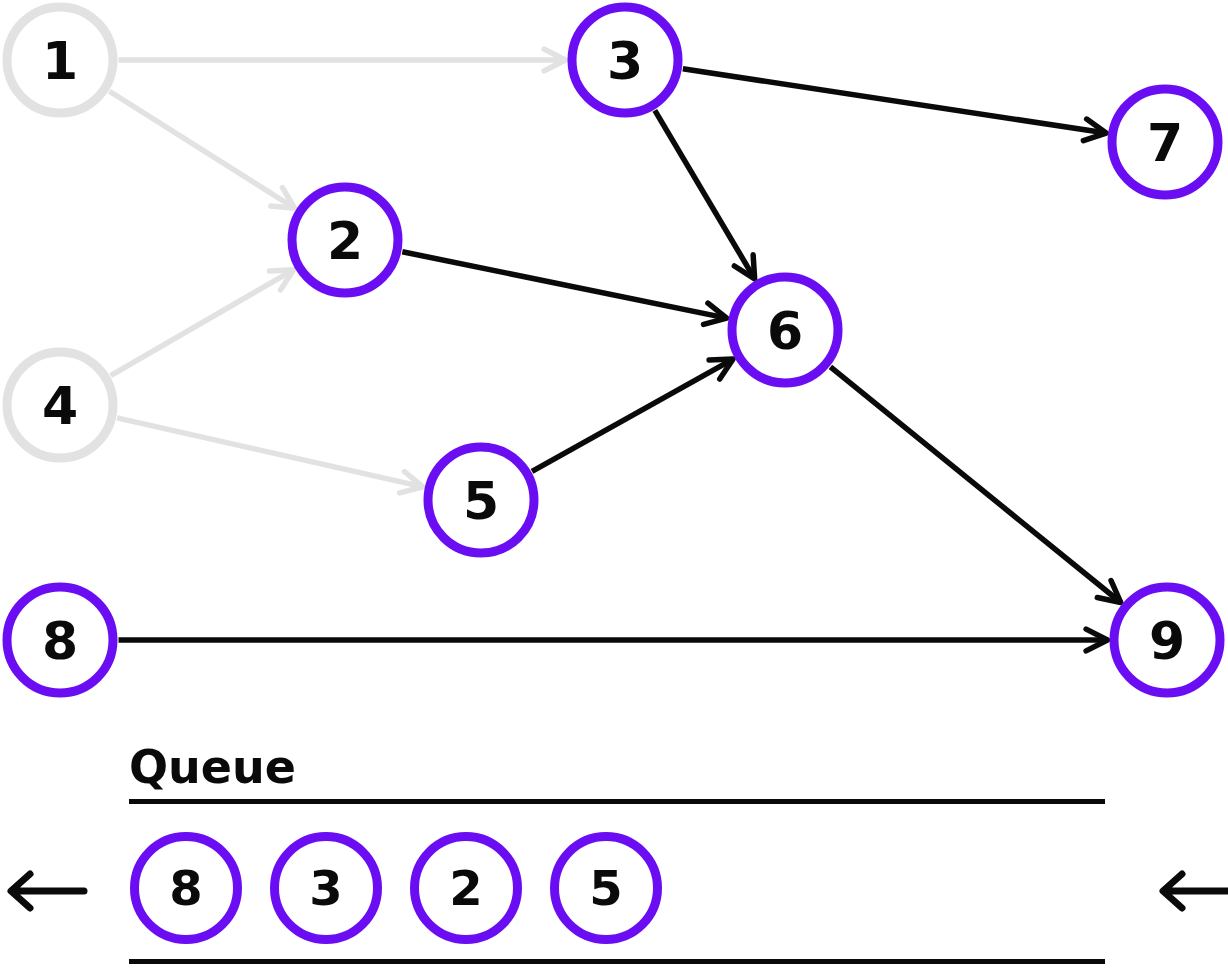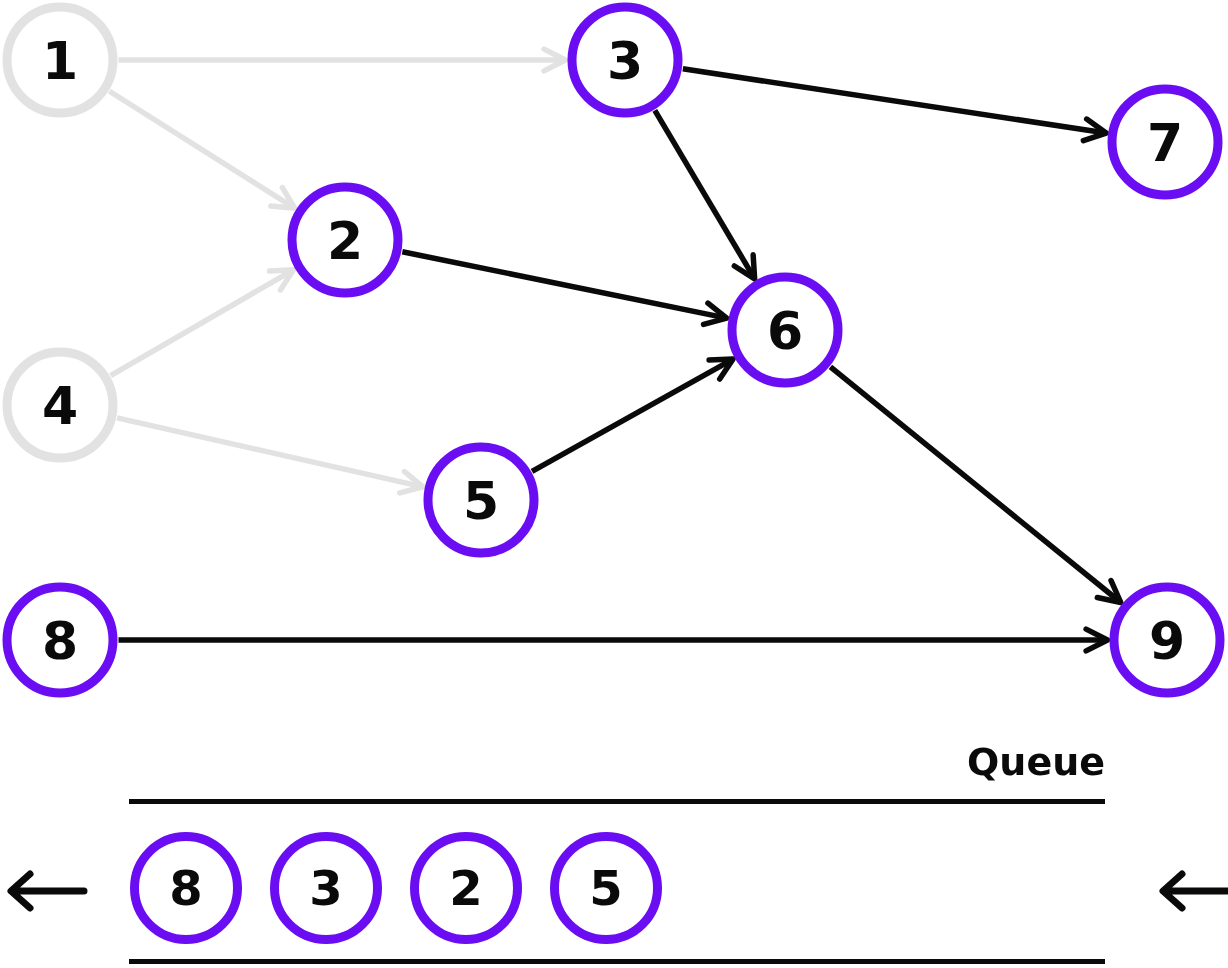--- a/index.html
+++ b/index.html
@@ -23,22 +23,22 @@
   .node-label {
     font-weight: bold;
     font-size: 52px;
     fill: #0a0a0a;
   }
   .queue-title {
     position: absolute;
     left: 129px;
     top: 740px;
     width: 976px;
-    text-align: right;
-    font-size: 38px;
+    text-align: left;
+    font-size: 46px;
     font-weight: bold;
     color: #0a0a0a;
   }
   .queue-line {
     position: absolute;
     left: 129px;
     width: 976px;
     height: 5px;
     background: #0a0a0a;
   }

